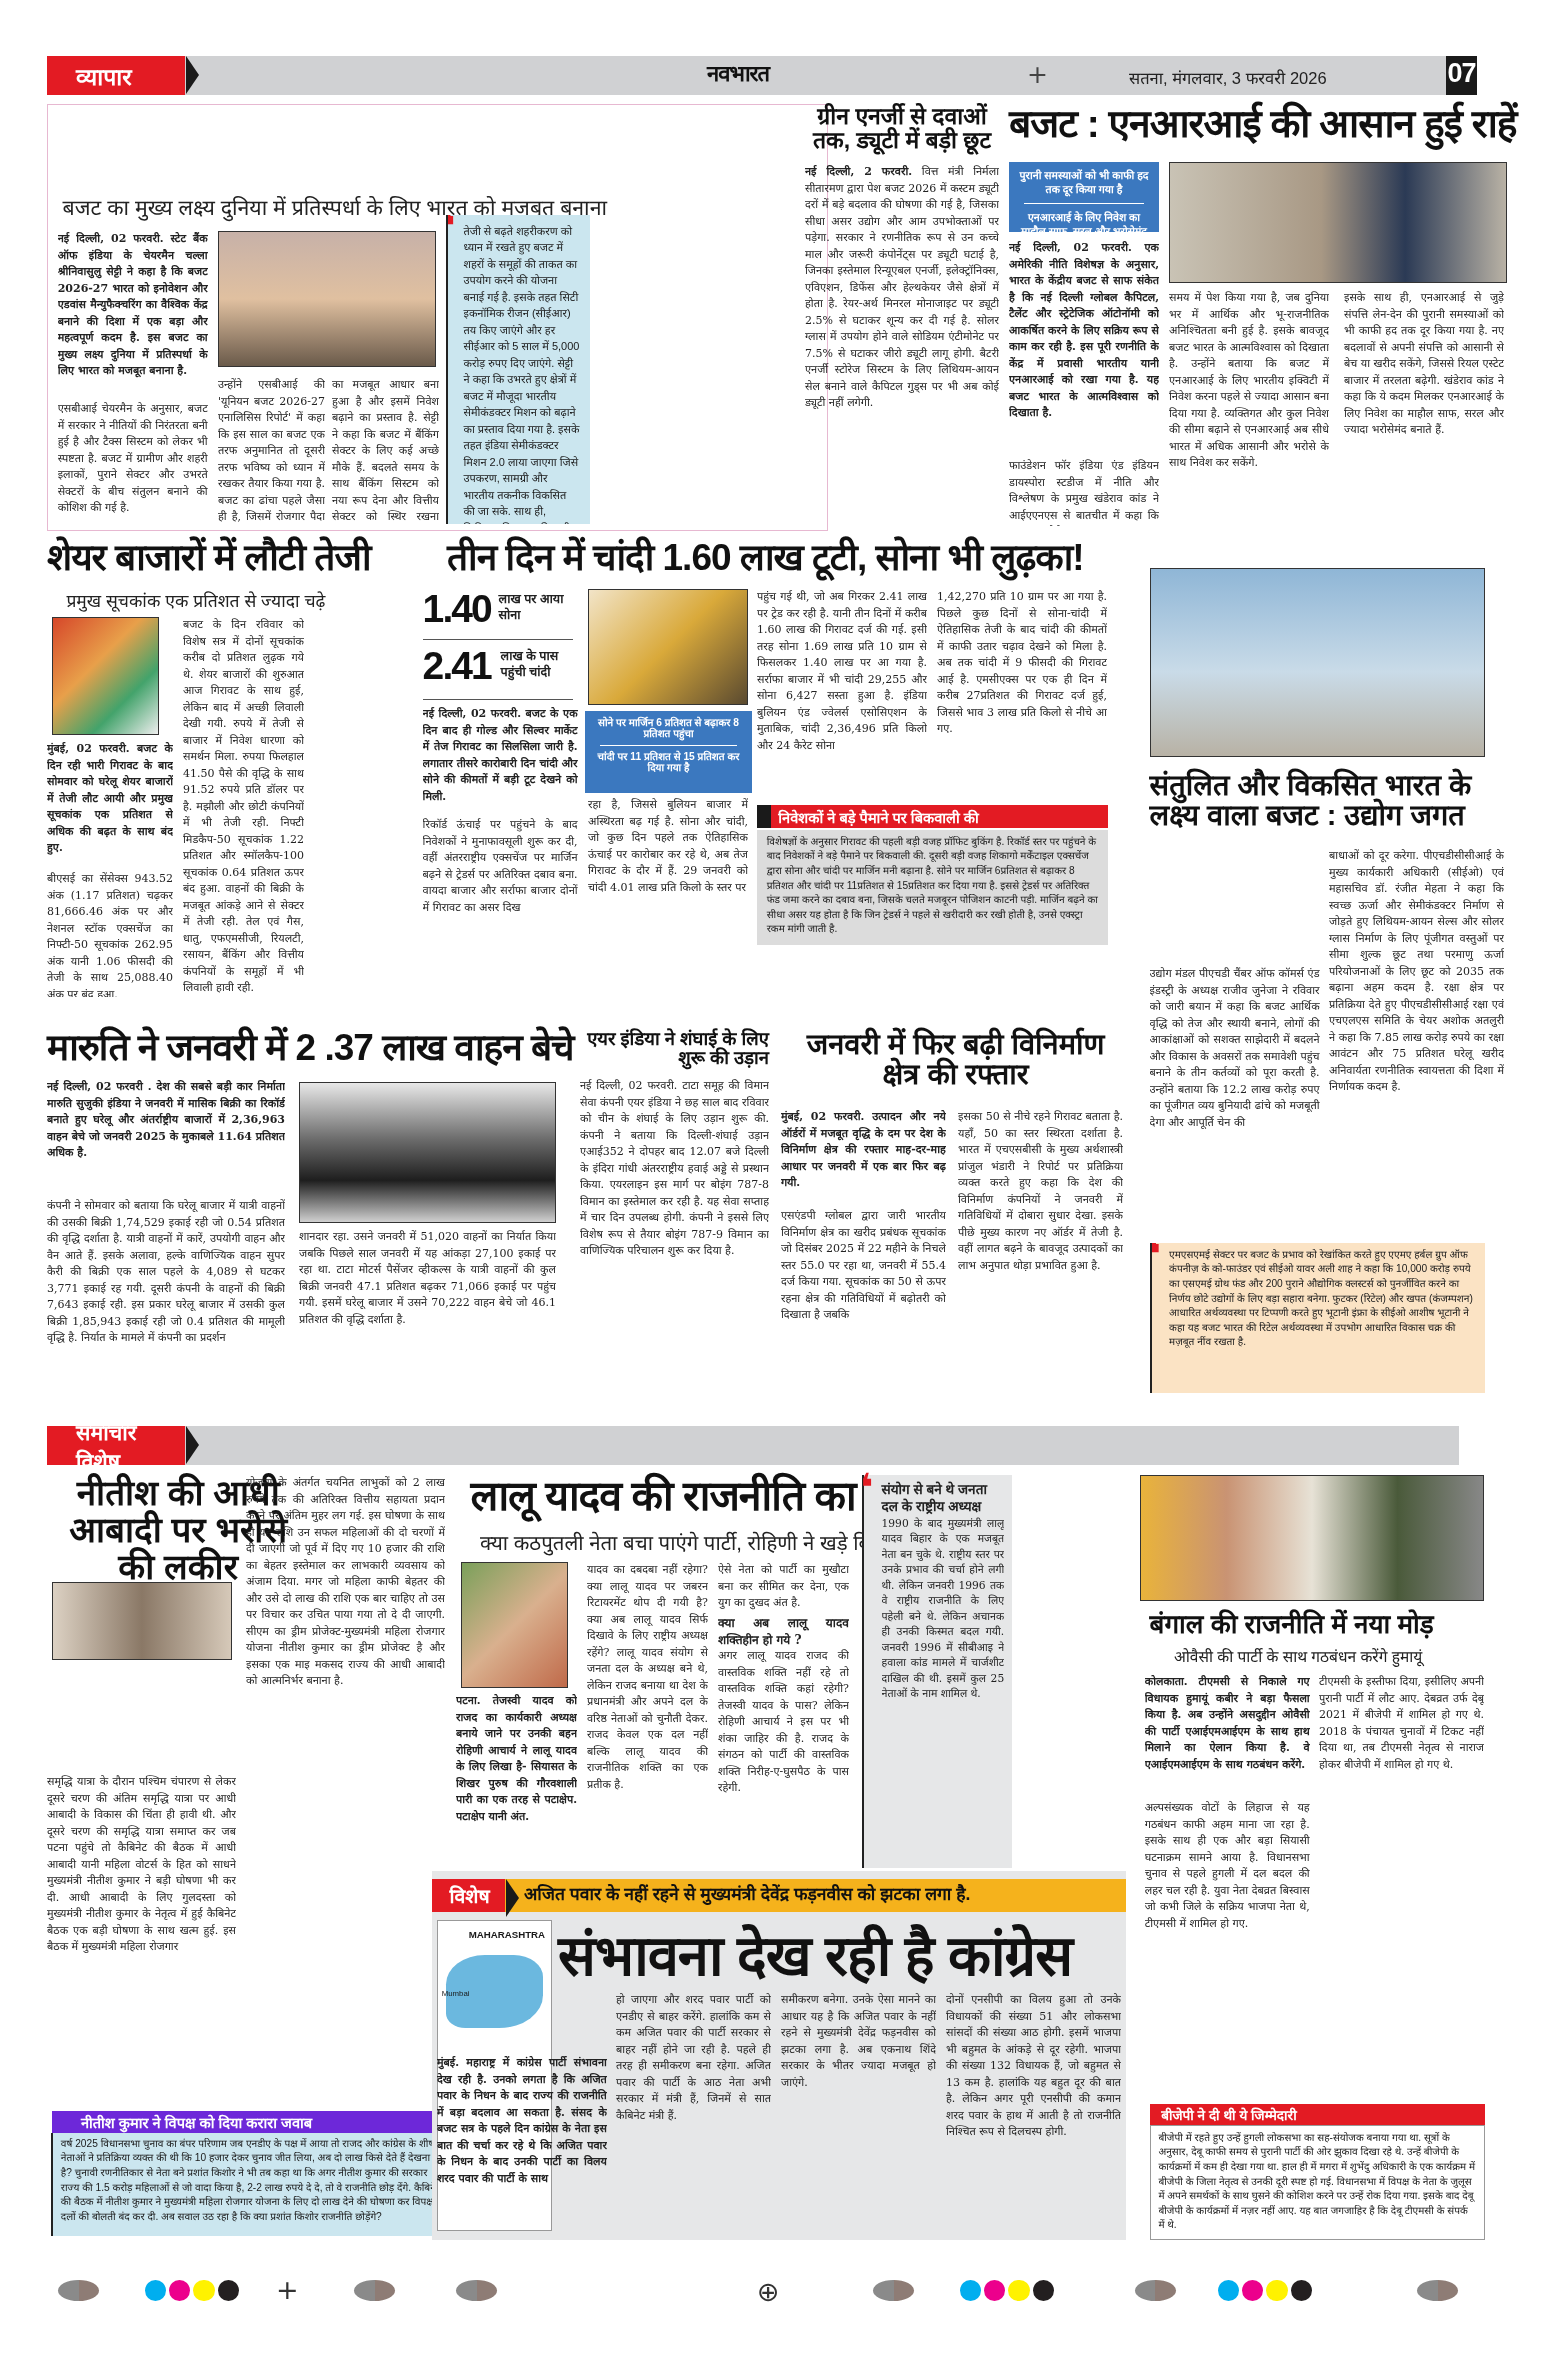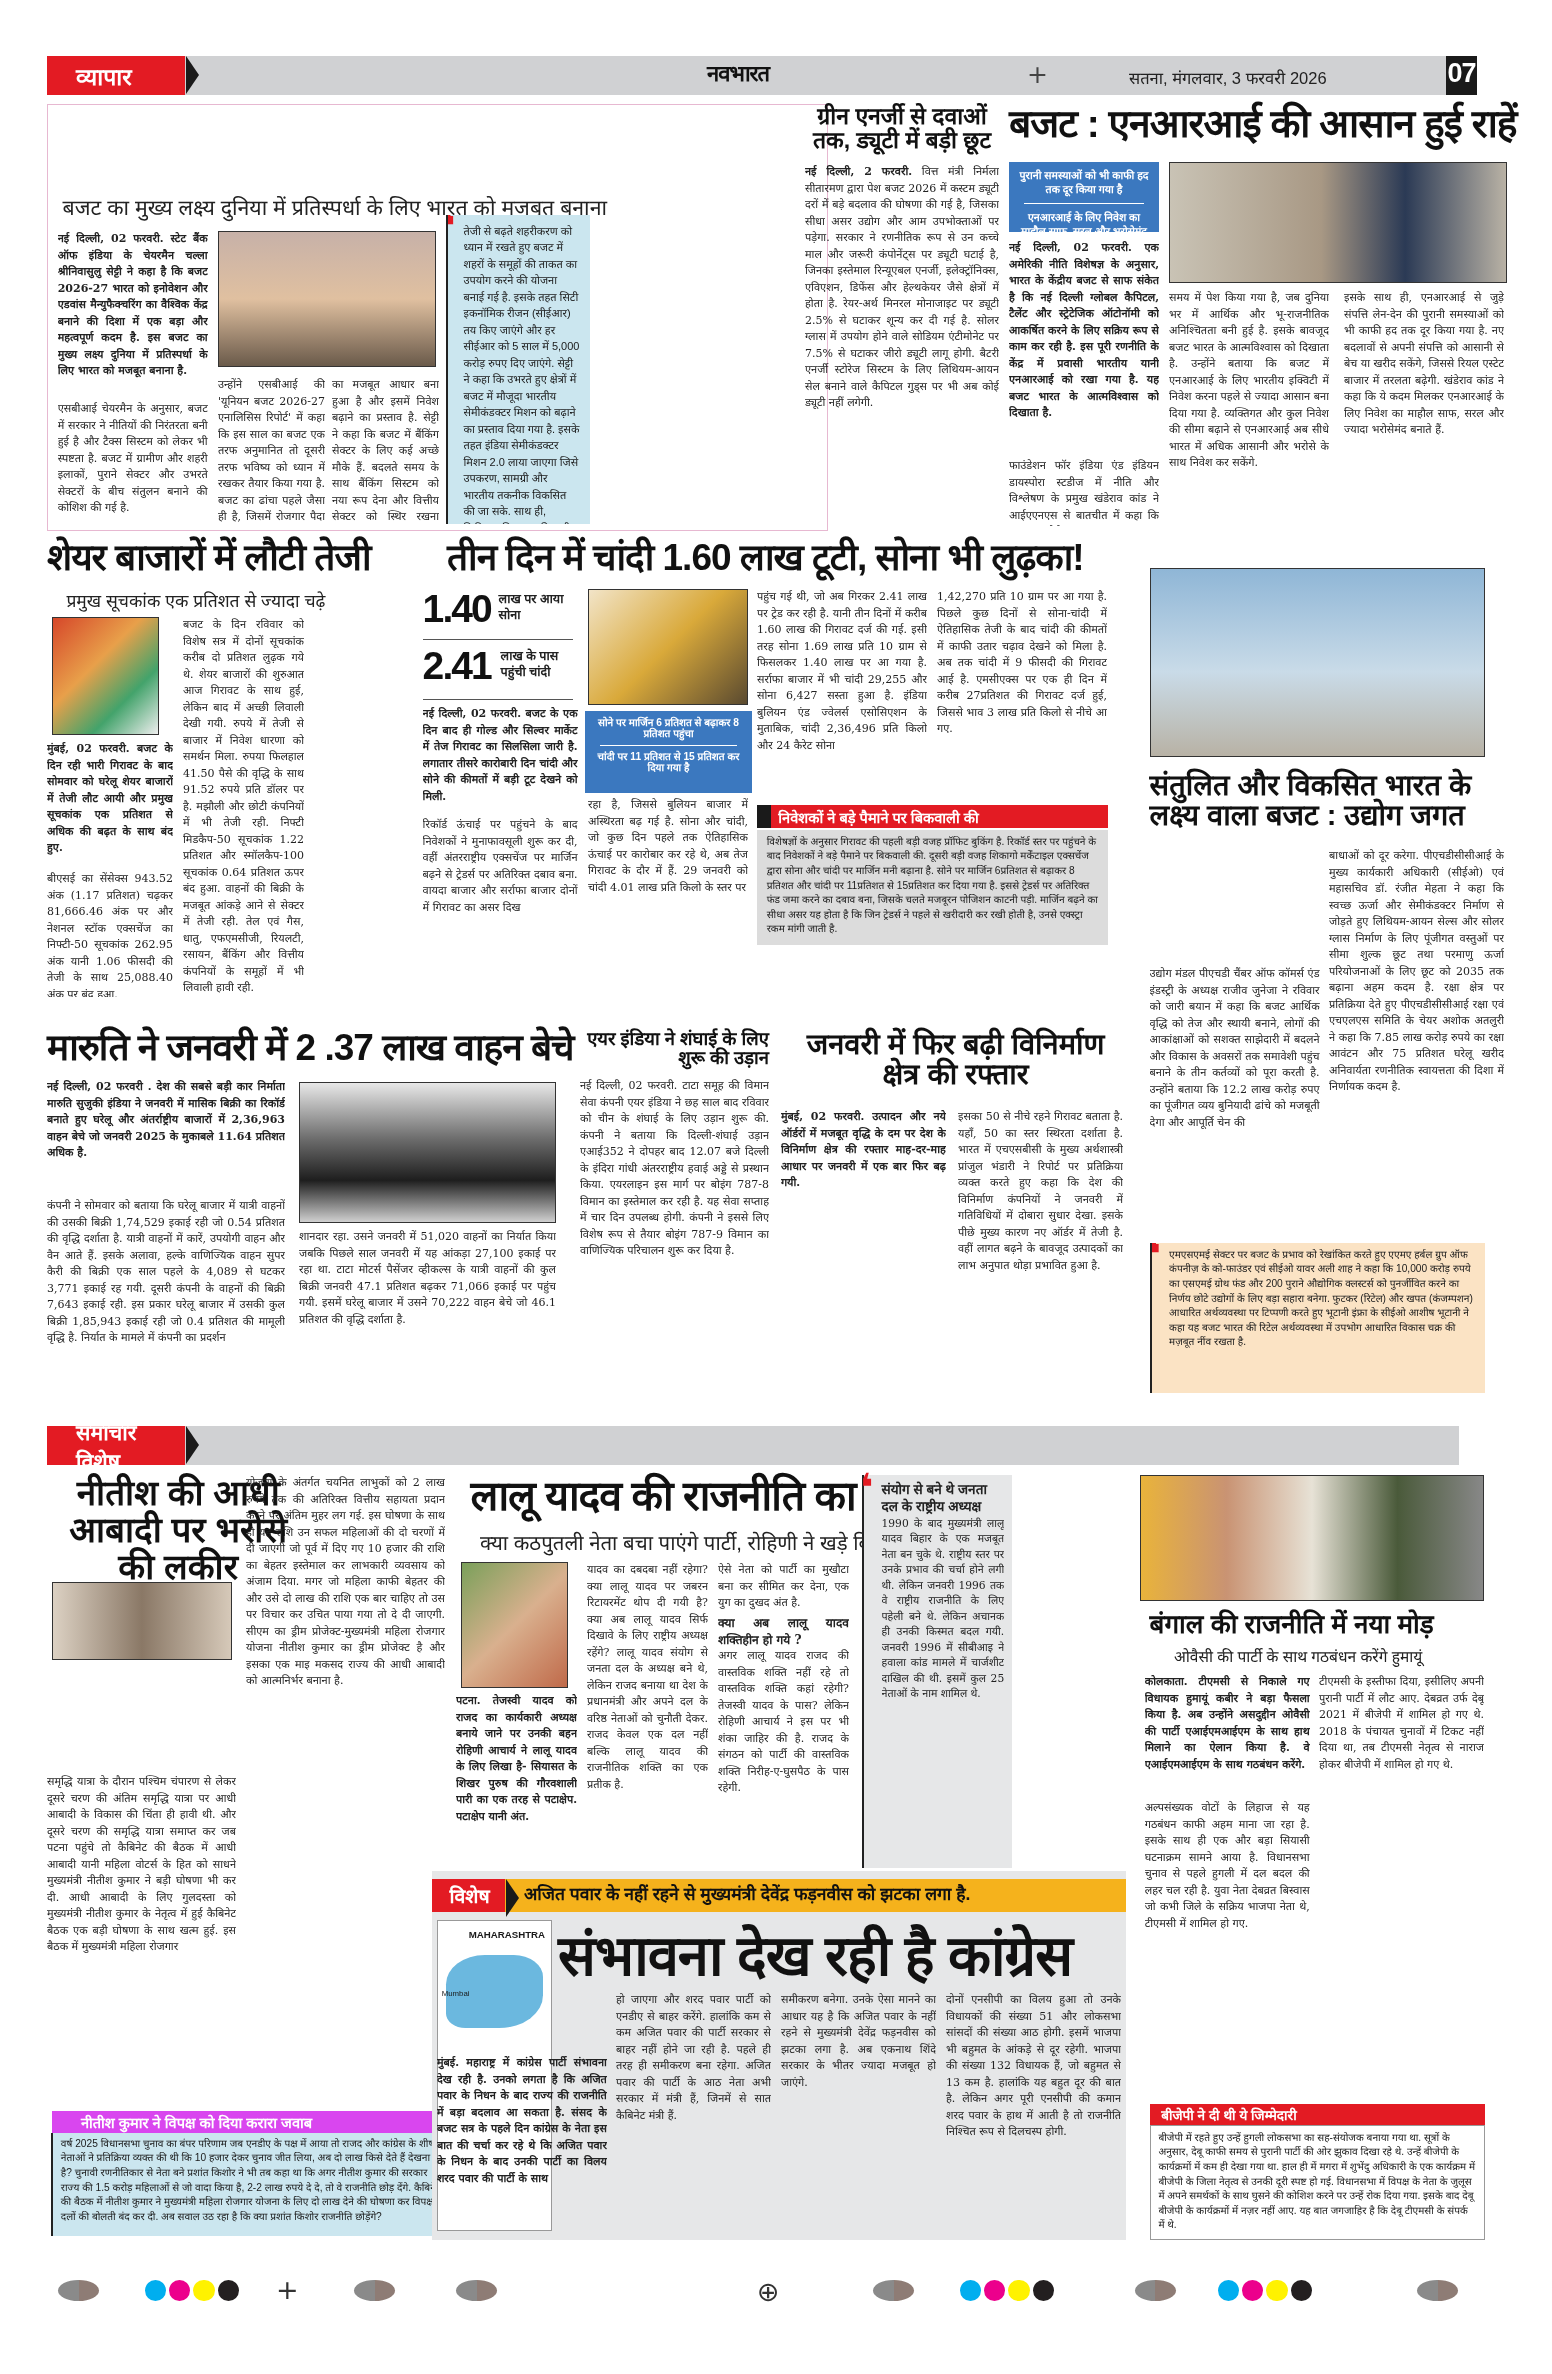--- a/index.html
+++ b/index.html
@@ -127,36 +127,37 @@
 </div>
 
 <div class="abs" style="left:580px;top:1029px;width:189px;height:320px">
   <div class="abs hl" style="left:0;top:0;width:189px;font-size:18.4px;text-align:right;letter-spacing:0">एयर इंडिया ने शंघाई के लिए शुरू की उड़ान</div>
   <div class="abs body-text" style="left:0;top:49px;width:189px;height:272px">नई दिल्ली, 02 फरवरी. टाटा समूह की विमान सेवा कंपनी एयर इंडिया ने छह साल बाद रविवार को चीन के शंघाई के लिए उड़ान शुरू की. कंपनी ने बताया कि दिल्ली-शंघाई उड़ान एआई352 ने दोपहर बाद 12.07 बजे दिल्ली के इंदिरा गांधी अंतरराष्ट्रीय हवाई अड्डे से प्रस्थान किया. एयरलाइन इस मार्ग पर बोइंग 787-8 विमान का इस्तेमाल कर रही है. यह सेवा सप्ताह में चार दिन उपलब्ध होगी. कंपनी ने इससे लिए विशेष रूप से तैयार बोइंग 787-9 विमान का वाणिज्यिक परिचालन शुरू कर दिया है.</div>
 </div>
 
 <div class="abs" style="left:776px;top:1029px;width:354px;height:320px">
   <div class="abs hl" style="left:14.6px;top:0;width:330px;font-size:29px;text-align:center;letter-spacing:0">जनवरी में फिर बढ़ी विनिर्माण क्षेत्र की रफ्तार</div>
   <div class="abs body-text bold-lead" style="left:4.9px;top:80px;width:165px;height:97px">मुंबई, 02 फरवरी. उत्पादन और नये ऑर्डरों में मजबूत वृद्धि के दम पर देश के विनिर्माण क्षेत्र की रफ्तार माह-दर-माह आधार पर जनवरी में एक बार फिर बढ़ गयी.</div>
+  <div class="abs body-text" style="left:4.9px;top:179px;width:165px;height:142px">एसएंडपी ग्लोबल द्वारा जारी भारतीय विनिर्माण क्षेत्र का खरीद प्रबंधक सूचकांक जो दिसंबर 2025 में 22 महीने के निचले स्तर 55.0 पर रहा था, जनवरी में 55.4 दर्ज किया गया. सूचकांक का 50 से ऊपर रहना क्षेत्र की गतिविधियों में बढ़ोतरी को दिखाता है जबकि</div>
   <div class="abs body-text" style="left:182px;top:80px;width:165px;height:241px">इसका 50 से नीचे रहने गिरावट बताता है. यहाँ, 50 का स्तर स्थिरता दर्शाता है. भारत में एचएसबीसी के मुख्य अर्थशास्त्री प्रांजुल भंडारी ने रिपोर्ट पर प्रतिक्रिया व्यक्त करते हुए कहा कि देश की विनिर्माण कंपनियों ने जनवरी में गतिविधियों में दोबारा सुधार देखा. इसके पीछे मुख्य कारण नए ऑर्डर में तेजी है. वहीं लागत बढ़ने के बावजूद उत्पादकों का लाभ अनुपात थोड़ा प्रभावित हुआ है.</div>
 </div>
 
 <div class="abs" style="left:47px;top:1426px;width:1412px;height:39px">
   <div class="abs sec-bar" style="left:0;top:0;width:1412px"></div>
   <div class="abs sec-red" style="left:0;top:0;width:138px;padding-left:29px;font-size:21.3px">
       <span>समाचार विशेष</span>
     </div>
 </div>
 
 <div class="abs" style="left:47px;top:1475px;width:403px;height:699px">
   <div class="abs hl" style="left:9.7px;top:0;width:243px;font-size:35px;text-align:center;letter-spacing:0">नीतीश की आधी आबादी पर भरोसे की लकीर</div>
   <div class="abs img" style="left:4.9px;top:107px;width:180px;height:78px;background:linear-gradient(90deg,#dcd1c3 0%,#8a7866 50%,#d6c9b9 100%)"></div>
   <div class="abs body-text" style="left:0;top:299px;width:189px;height:330px">समृद्धि यात्रा के दौरान पश्चिम चंपारण से लेकर दूसरे चरण की अंतिम समृद्धि यात्रा पर आधी आबादी के विकास की चिंता ही हावी थी. और दूसरे चरण की समृद्धि यात्रा समाप्त कर जब पटना पहुंचे तो कैबिनेट की बैठक में आधी आबादी यानी महिला वोटर्स के हित को साधने मुख्यमंत्री नीतीश कुमार ने बड़ी घोषणा भी कर दी. आधी आबादी के लिए गुलदस्ता को मुख्यमंत्री नीतीश कुमार के नेतृत्व में हुई कैबिनेट बैठक एक बड़ी घोषणा के साथ खत्म हुई. इस बैठक में मुख्यमंत्री महिला रोजगार</div>
   <div class="abs body-text" style="left:199px;top:0;width:199px;height:629px">योजना के अंतर्गत चयनित लाभुकों को 2 लाख रुपये तक की अतिरिक्त वित्तीय सहायता प्रदान करने पर अंतिम मुहर लग गई. इस घोषणा के साथ ही यह राशि उन सफल महिलाओं की दो चरणों में दी जाएगी जो पूर्व में दिए गए 10 हजार की राशि का बेहतर इस्तेमाल कर लाभकारी व्यवसाय को अंजाम दिया. मगर जो महिला काफी बेहतर की और उसे दो लाख की राशि एक बार चाहिए तो उस पर विचार कर उचित पाया गया तो दे दी जाएगी. सीएम का ड्रीम प्रोजेक्ट-मुख्यमंत्री महिला रोजगार योजना नीतीश कुमार का ड्रीम प्रोजेक्ट है और इसका एक माइ मकसद राज्य की आधी आबादी को आत्मनिर्भर बनाना है.</div>
-  <div class="abs" style="left:4.9px;top:636px;width:398px;height:30px;background:#d946ef">
+  <div class="abs" style="left:4.9px;top:636px;width:398px;height:30px;background:#6d28d9">
     <span class="sub" style="position:absolute;left:29px;top:1px;font-size:14.6px;font-weight:bold;color:#fff">नीतीश कुमार ने विपक्ष को दिया करारा जवाब</span>
   </div>
 </div>
 <div class="abs" style="left:51px;top:2133px;width:398px;height:103px;background:#cbe6ef;border-left:2.9px solid #222;padding:3.9px 7.8px;font-family:'Liberation Sans',sans-serif;font-size:10.2px;line-height:14.6px;overflow:hidden">
   <span>वर्ष 2025 विधानसभा चुनाव का बंपर परिणाम जब एनडीए के पक्ष में आया तो राजद और कांग्रेस के शीर्ष नेताओं ने प्रतिक्रिया व्यक्त की थी कि 10 हजार देकर चुनाव जीत लिया, अब दो लाख किसे देते हैं देखना है? चुनावी रणनीतिकार से नेता बने प्रशांत किशोर ने भी तब कहा था कि अगर नीतीश कुमार की सरकार राज्य की 1.5 करोड़ महिलाओं से जो वादा किया है, 2-2 लाख रुपये दे दे, तो वे राजनीति छोड़ देंगे. कैबिनेट की बैठक में नीतीश कुमार ने मुख्यमंत्री महिला रोजगार योजना के लिए दो लाख देने की घोषणा कर विपक्ष दलों की बोलती बंद कर दी. अब सवाल उठ रहा है कि क्या प्रशांत किशोर राजनीति छोड़ेंगे?</span>
 </div>
 
 <div class="abs" style="left:456px;top:1475px;width:674px;height:398px">
   <div class="abs hl" style="left:14.6px;top:0;font-size:41px;white-space:nowrap">लालू यादव की राजनीति का अंत!</div>
   <div class="abs sub" style="left:24px;top:53px;font-size:20.4px;white-space:nowrap">क्या कठपुतली नेता बचा पाएंगे पार्टी, रोहिणी ने खड़े किए सवाल</div>

